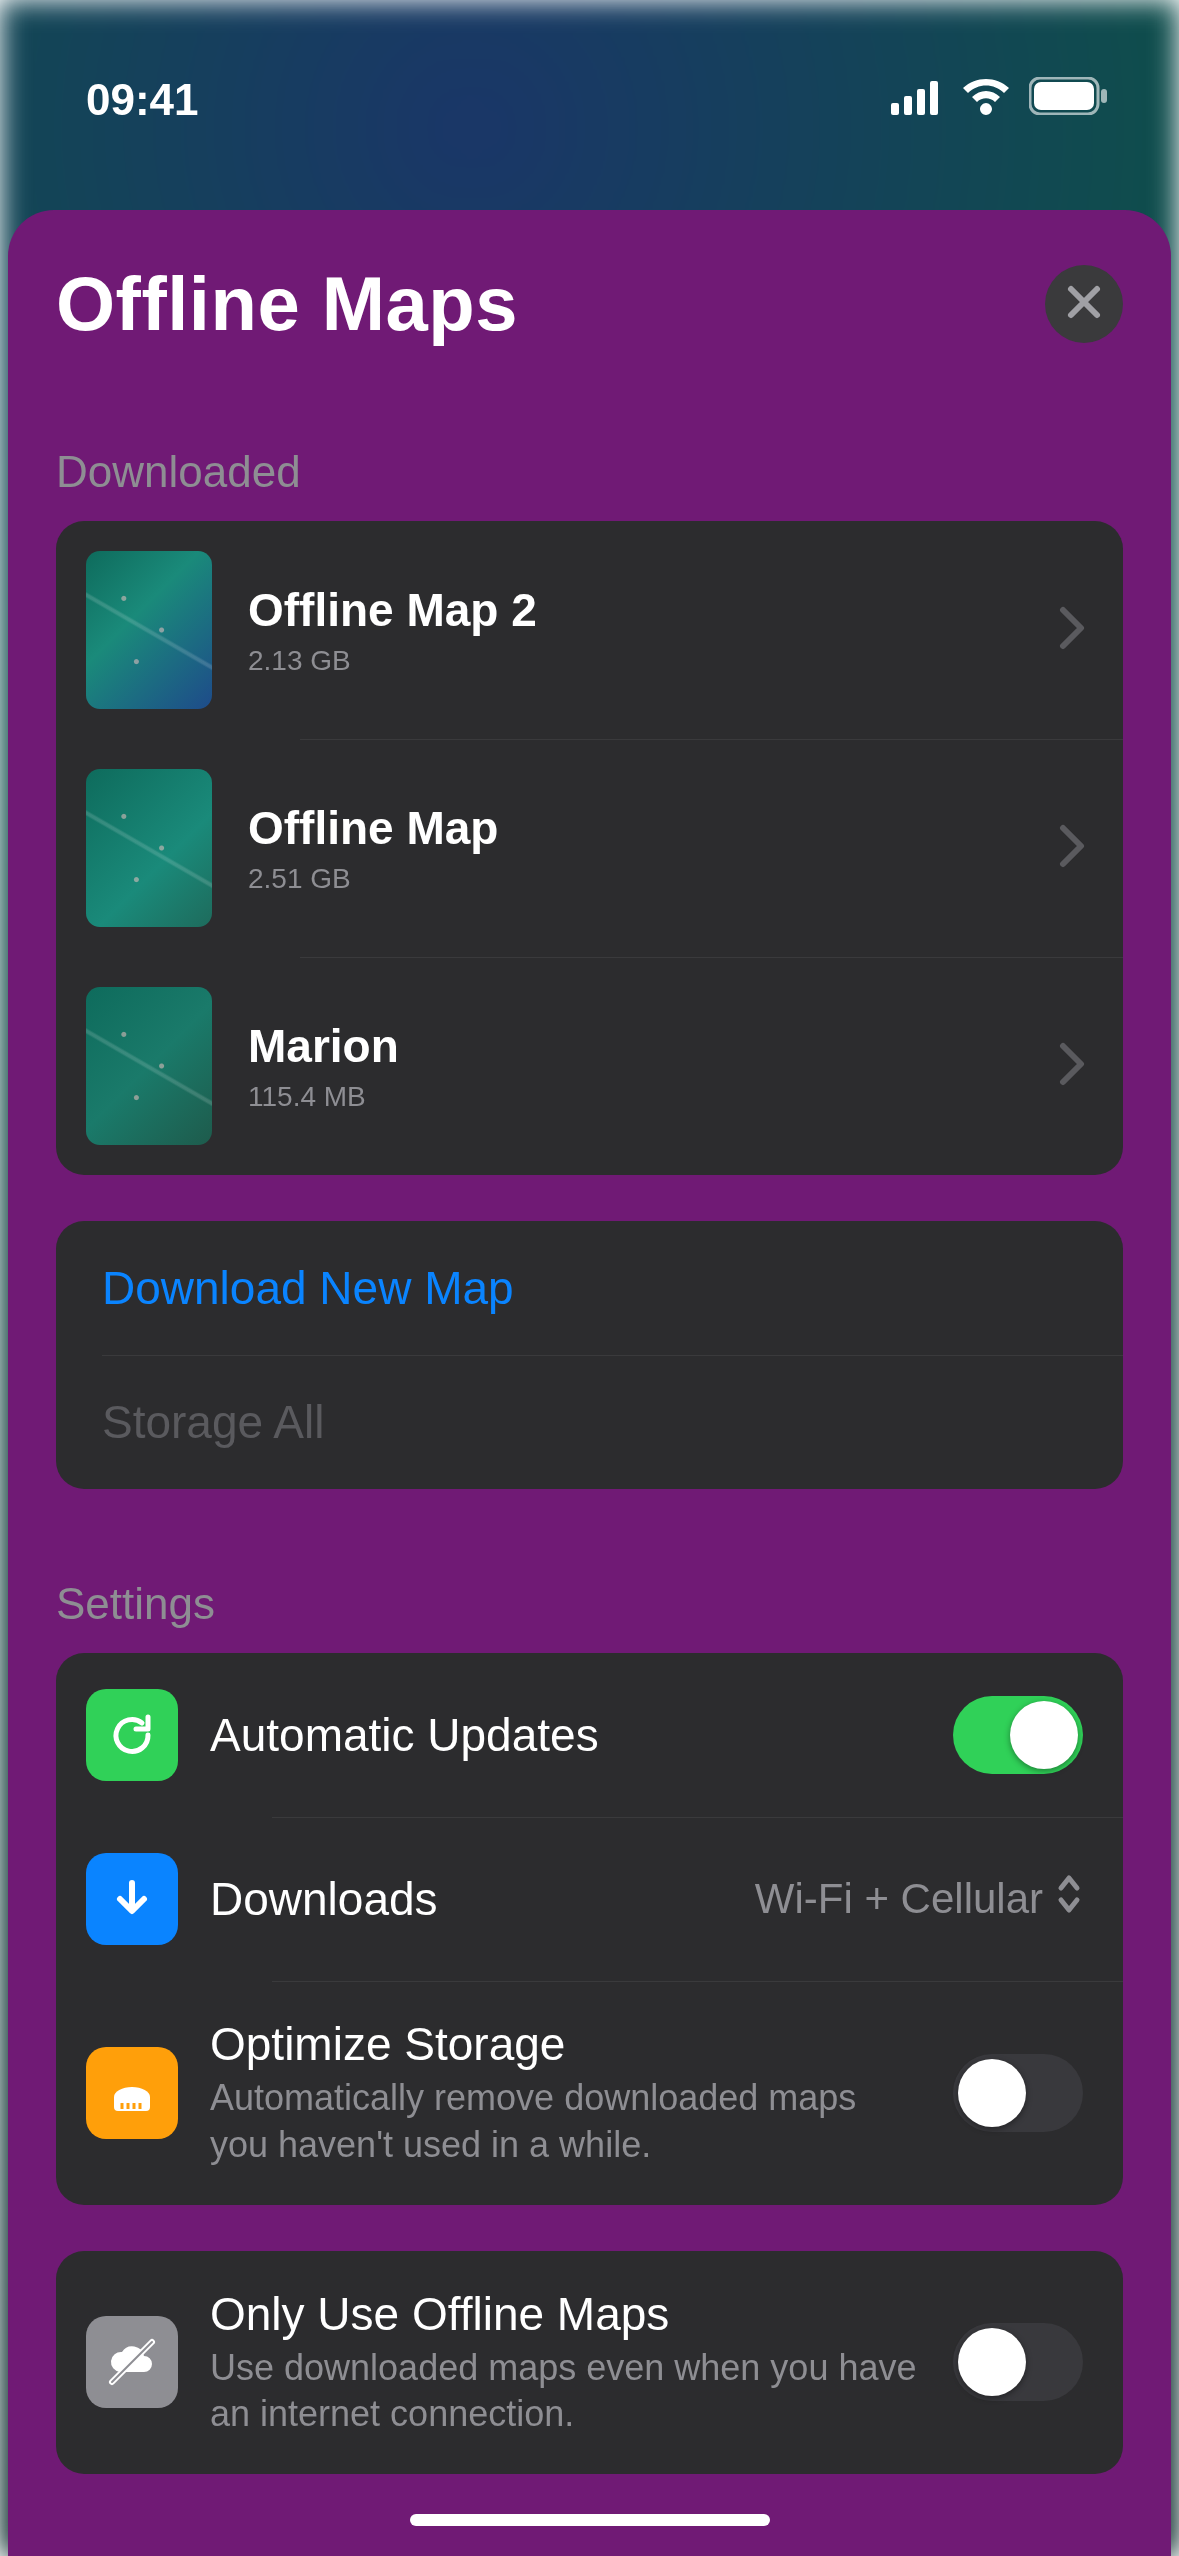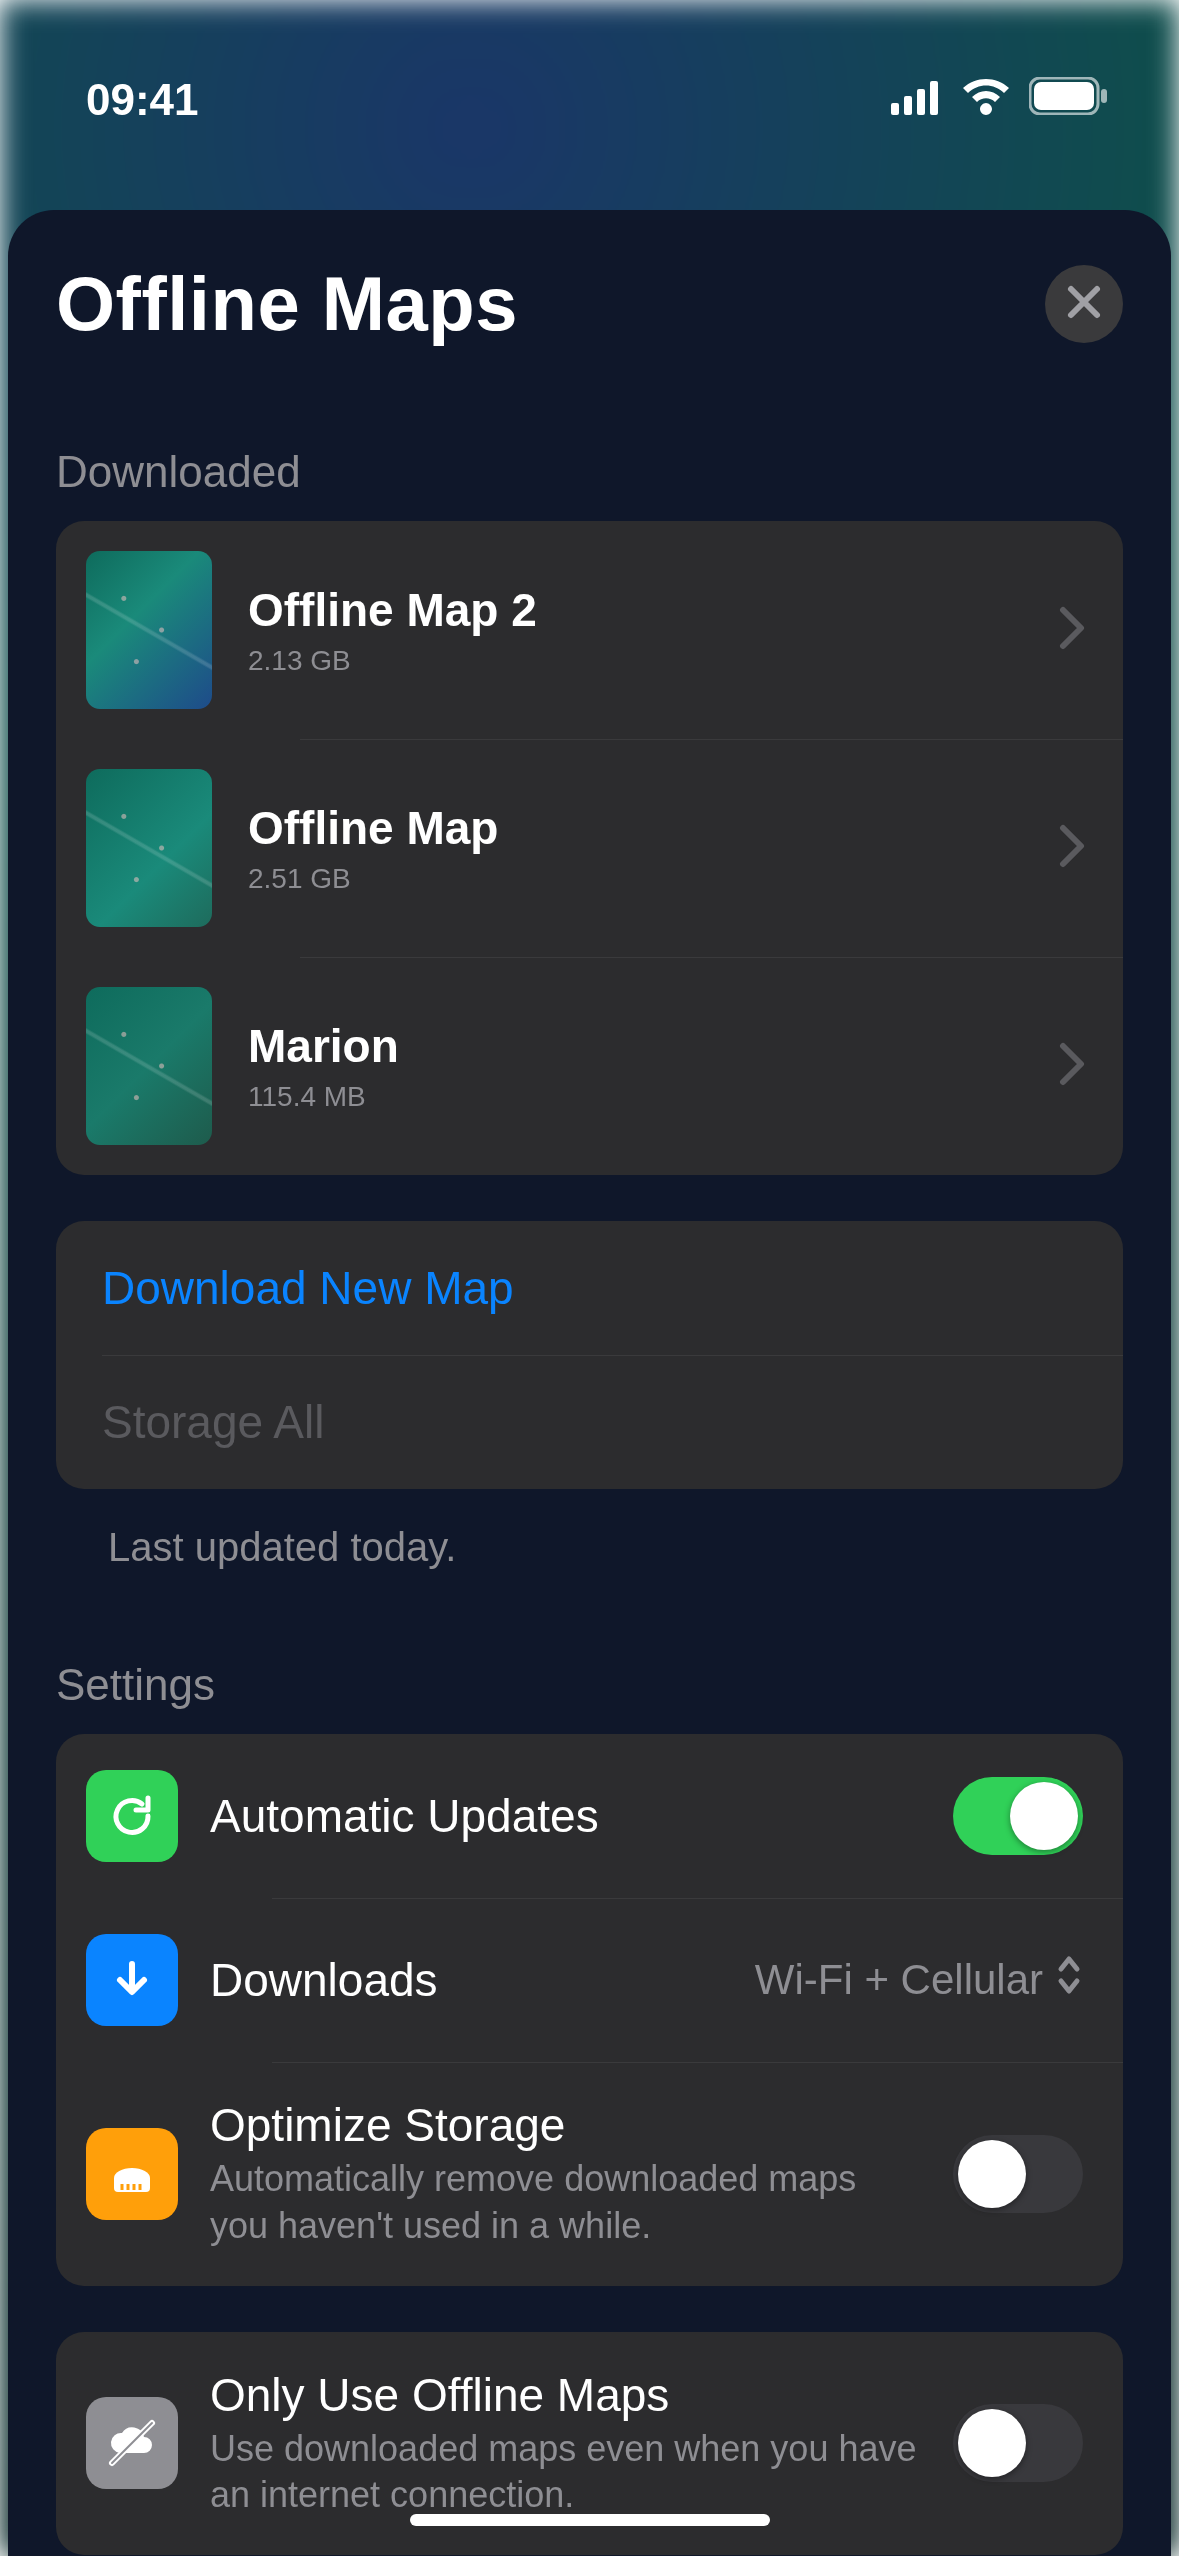--- a/index.html
+++ b/index.html
@@ -12,21 +12,21 @@
   .status-bar {
     position: absolute; top: 0; left: 0; right: 0; height: 150px;
     display: flex; align-items: center; justify-content: space-between;
     padding: 50px 70px 0 86px; color: #fff;
     font-weight: 600; font-size: 44px;
     z-index: 5;
   }
   .status-icons { display: flex; align-items: center; gap: 18px; }
   .sheet {
     position: absolute; top: 210px; left: 8px; right: 8px; bottom: 0;
-    background: #0f172a;
+    background: #701a75;
     border-top-left-radius: 46px; border-top-right-radius: 46px;
     padding: 50px 0 8px 0;
     color: #fff;
     overflow: hidden;
     z-index: 3;
   }
   .sheet-header {
     display: flex; align-items: center; justify-content: space-between;
     padding: 0 48px 60px 48px;
   }
@@ -203,21 +203,20 @@
 
   </div>
 
   <div style="height:46px"></div>
 
   <div class="card">
     <div class="action-row action-link">Download New Map</div>
     <div class="action-row action-disabled">Storage All</div>
   </div>
 
-  <div class="footer-note">Last updated today.</div>
 
   <div class="section-label" style="padding-top:90px">Settings</div>
 
   <div class="card">
 
     <div class="setting-row">
       <div class="setting-icon ic-green">
         <svg width="52" height="52" viewBox="0 0 52 52">
             <path d="M42 26 a16 16 0 1 1-6-12 M42 8 v12 h-12" fill="none" stroke="#fff" stroke-width="5" stroke-linecap="round" stroke-linejoin="round"></path>
           </svg>

